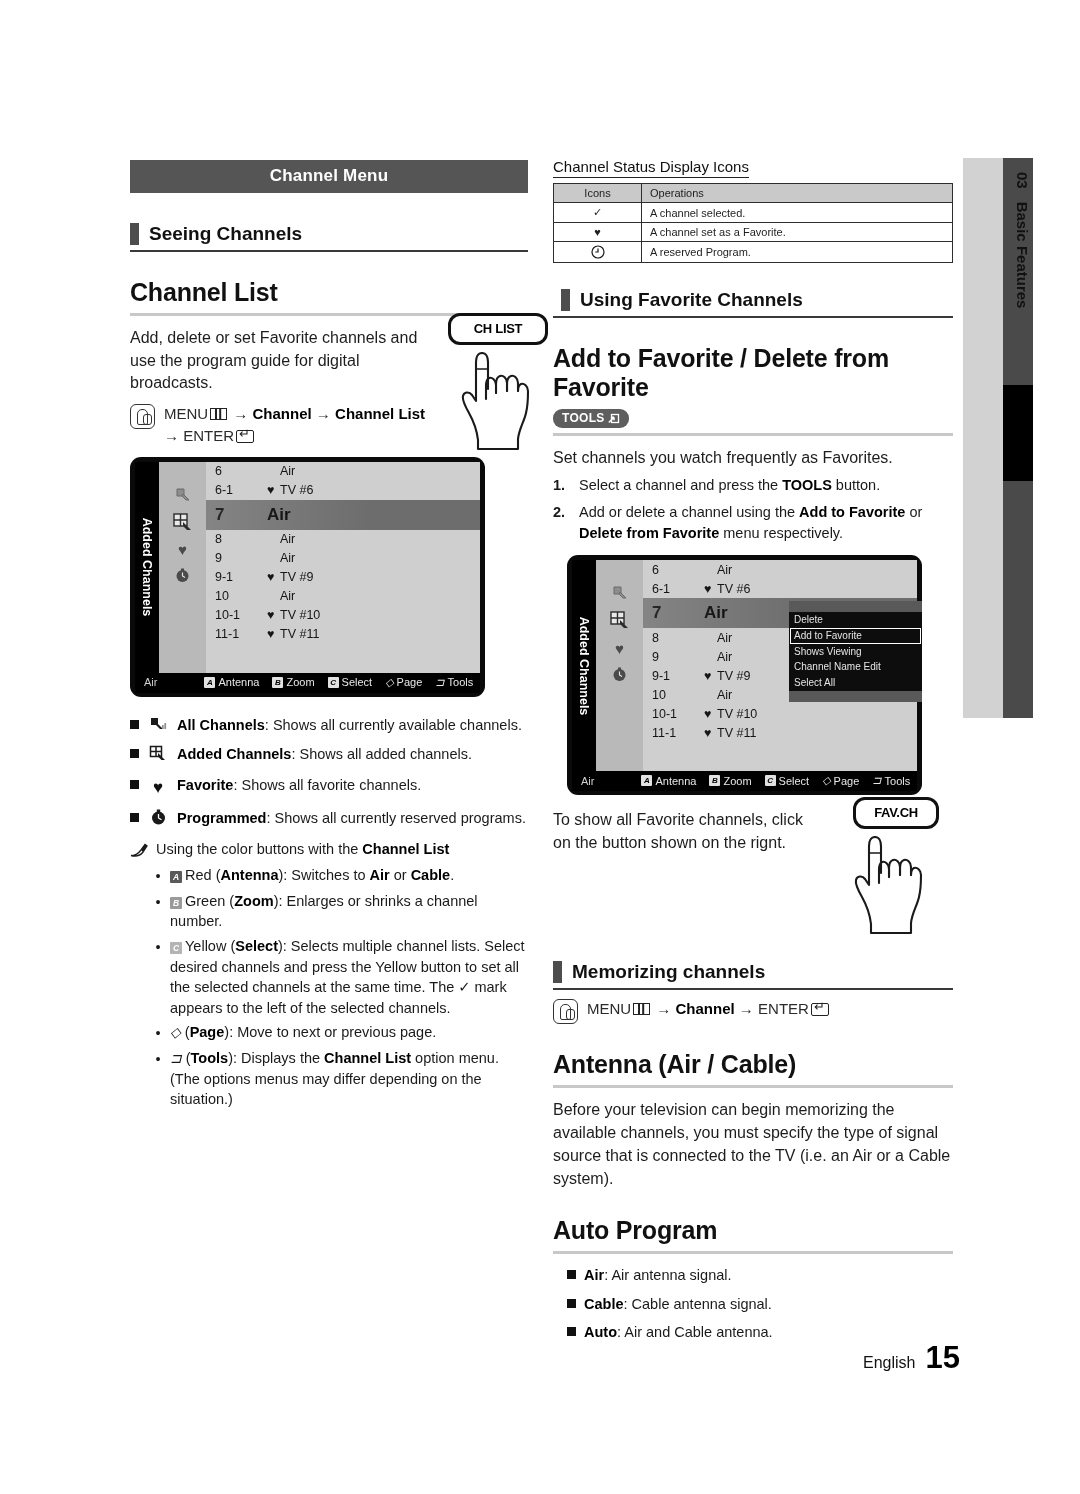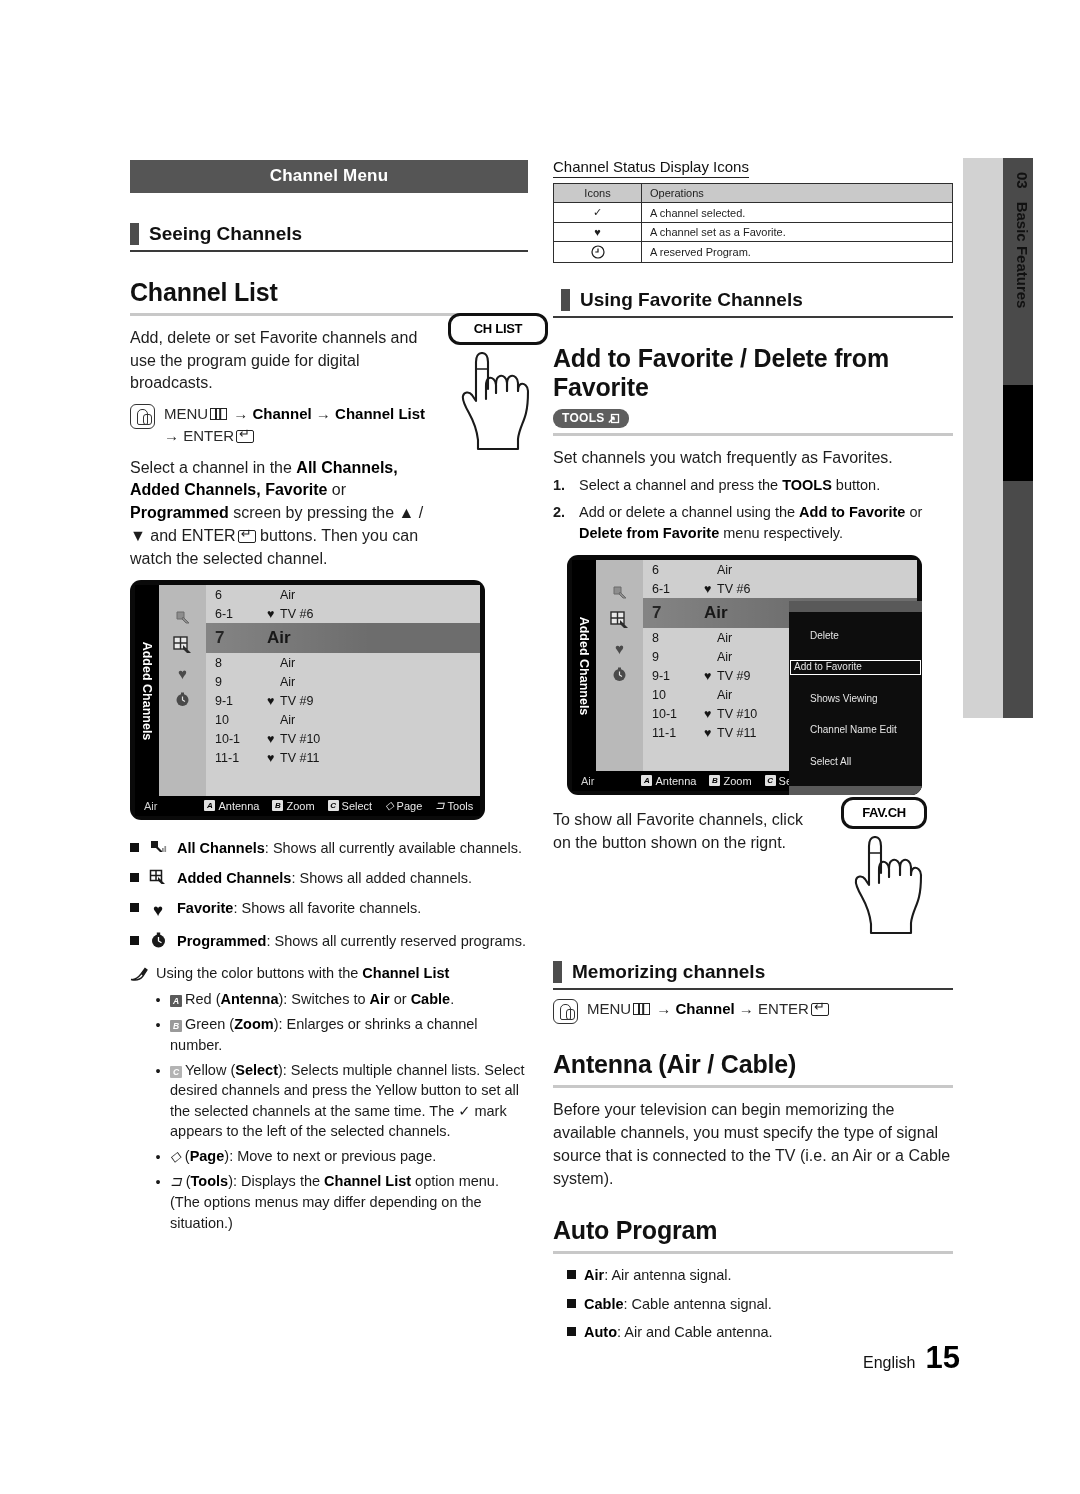--- a/index.html
+++ b/index.html
@@ -171,21 +171,21 @@
     pointer-events:none;
   }
 
   
   .ctx {
     position:absolute; background:#0d0d0d; color:#e5e5e5;
     font-size:10px; width:133px; z-index:4;
   }
   .ctx .cap { height:11px; background:#595959; }
   .ctx li {
-    list-style:none; padding:1.5px 4px 1.5px 5px; margin:16px;
+    list-style:none; padding:1.5px 4px 1.5px 5px; margin:0;
     line-height:1.25; white-space:nowrap;
   }
   .ctx ul { margin:0; padding:0; }
   .ctx li.on { border:1.6px solid #ffffff; padding:0.5px 3px; margin:0.5px 1px; }
 
   
   ul.sq { list-style:none; margin:0; padding:0; }
   ul.sq > li {
     display:flex; gap:8px; align-items:flex-start;
     font-size:14.5px; line-height:1.4; margin-bottom:8px;
@@ -289,23 +289,20 @@
     </div>
 
     <div class="path-row" style="width:300px;">
       <span class="hand-ico"></span>
       <span class="path-txt">
         MENU<span class="glyph-menu"></span> → <b>Channel</b> → <b>Channel List</b><br>
         → ENTER<span class="glyph-enter"></span>
       </span>
     </div>
 
-    <p class="body gap" style="width:305px; margin-top:10px;">
-      <span>Select a channel in the </span><b>All Channels, Added Channels, Favorite</b><span> or </span><b>Programmed</b><span> screen by pressing the ▲ / ▼ and ENTER</span><span class="glyph-enter"></span><span> buttons. Then you can watch the selected channel.</span>
-    </p>
 
     <div class="tv" style="width:355px; margin-top:10px;">
       <div class="tv-body">
         <div class="tv-side" style="height:211px;">
           <span>Added Channels</span>
         </div>
         <div class="tv-icons">
           <div class="ic" style="height:19px;"></div>
           <div class="ic">
             <svg width="18" height="16" viewBox="0 0 18 16">
@@ -677,21 +674,21 @@
             <i style="margin-right:3px;">⊐</i>
             <span>Tools</span>
           </span>
       </div>
     </div>
 
     
     <div style="position:relative; margin-top:14px; height:140px;">
       <p class="body" style="width:270px;">To show all Favorite channels, click on the button shown on the rignt.</p>
       <div class="remote" style="left:288px; top:-12px; width:110px;">
-        <div class="rbtn" style="width:86px;">FAV.CH</div>
+        <div class="rbtn" style="width:86px;margin-left:12px;">FAV.CH</div>
         <svg class="hand-svg" width="92" height="112" viewBox="0 0 92 112">
           <g fill="#ffffff" stroke="#1a1a1a" stroke-width="2.1" stroke-linejoin="round" stroke-linecap="round">
             <path d="M26 14 C22 14 20 18 20 23 L20 62 L16 56 C13 52 8 53 7 57 C6 61 9 67 13 74 C18 83 21 92 22 101 L22 110 L62 110 L62 100 C63 90 68 83 70 74 C72 66 72 58 72 52 C72 47 68 44 65 45 C63 46 62 48 62 52"></path>
             <path d="M62 52 L62 44 C62 39 58 36 55 37 C52 38 51 41 51 45 L51 52"></path>
             <path d="M51 52 L51 44 C51 39 47 36 44 37 C41 38 40 41 40 45 L40 54"></path>
             <path d="M40 54 L40 46 C40 41 36 38 33 39 C31 40 30 43 30 47 L30 60"></path>
             <path d="M26 14 C30 14 32 18 32 23 L32 50" fill="none"></path>
             <line x1="21" y1="30" x2="31" y2="30" stroke-width="1.6"></line>
           </g>
         </svg>

